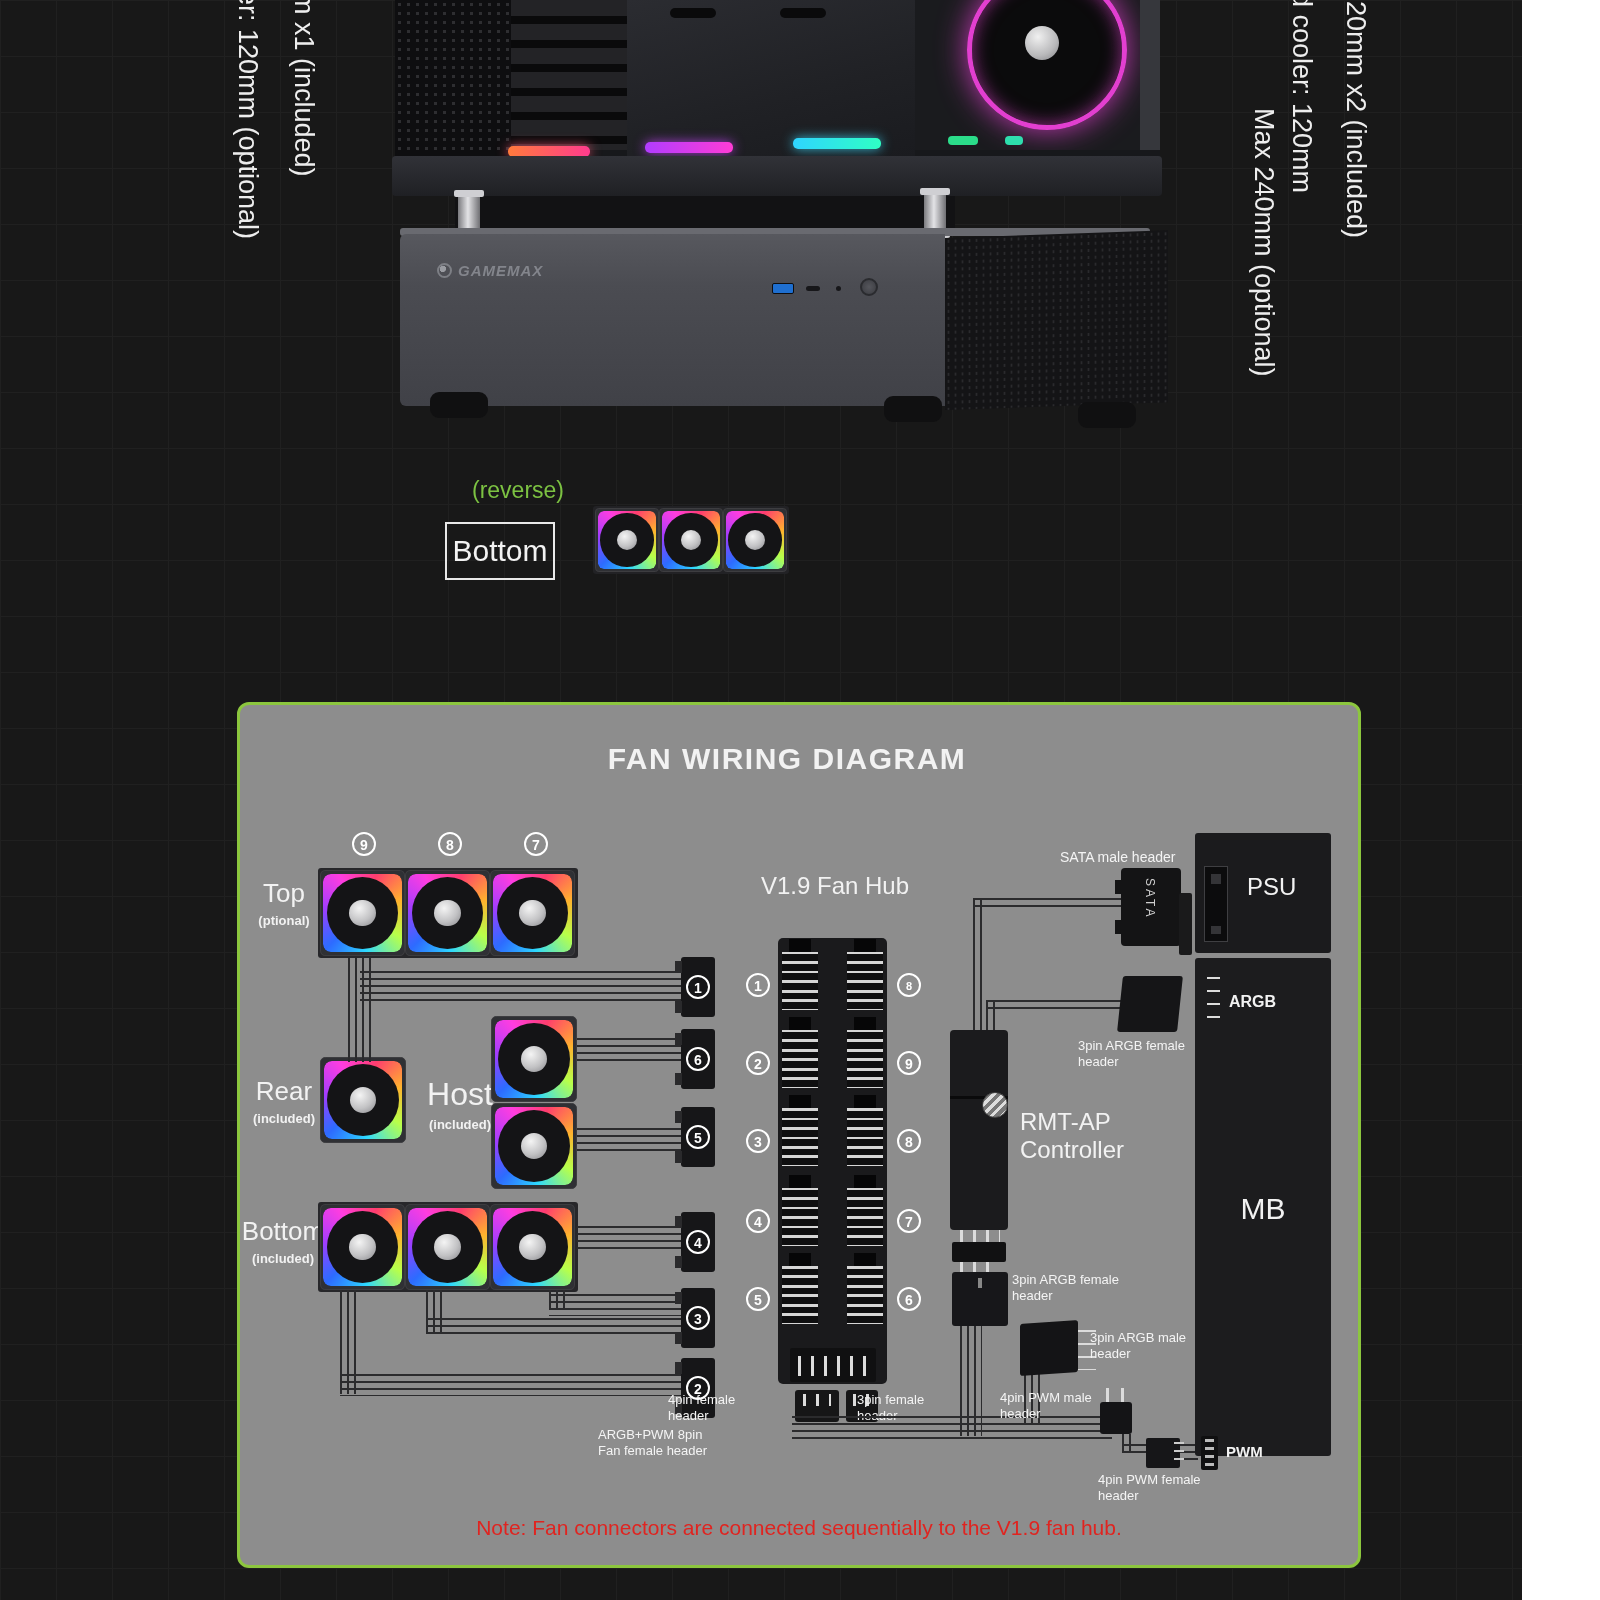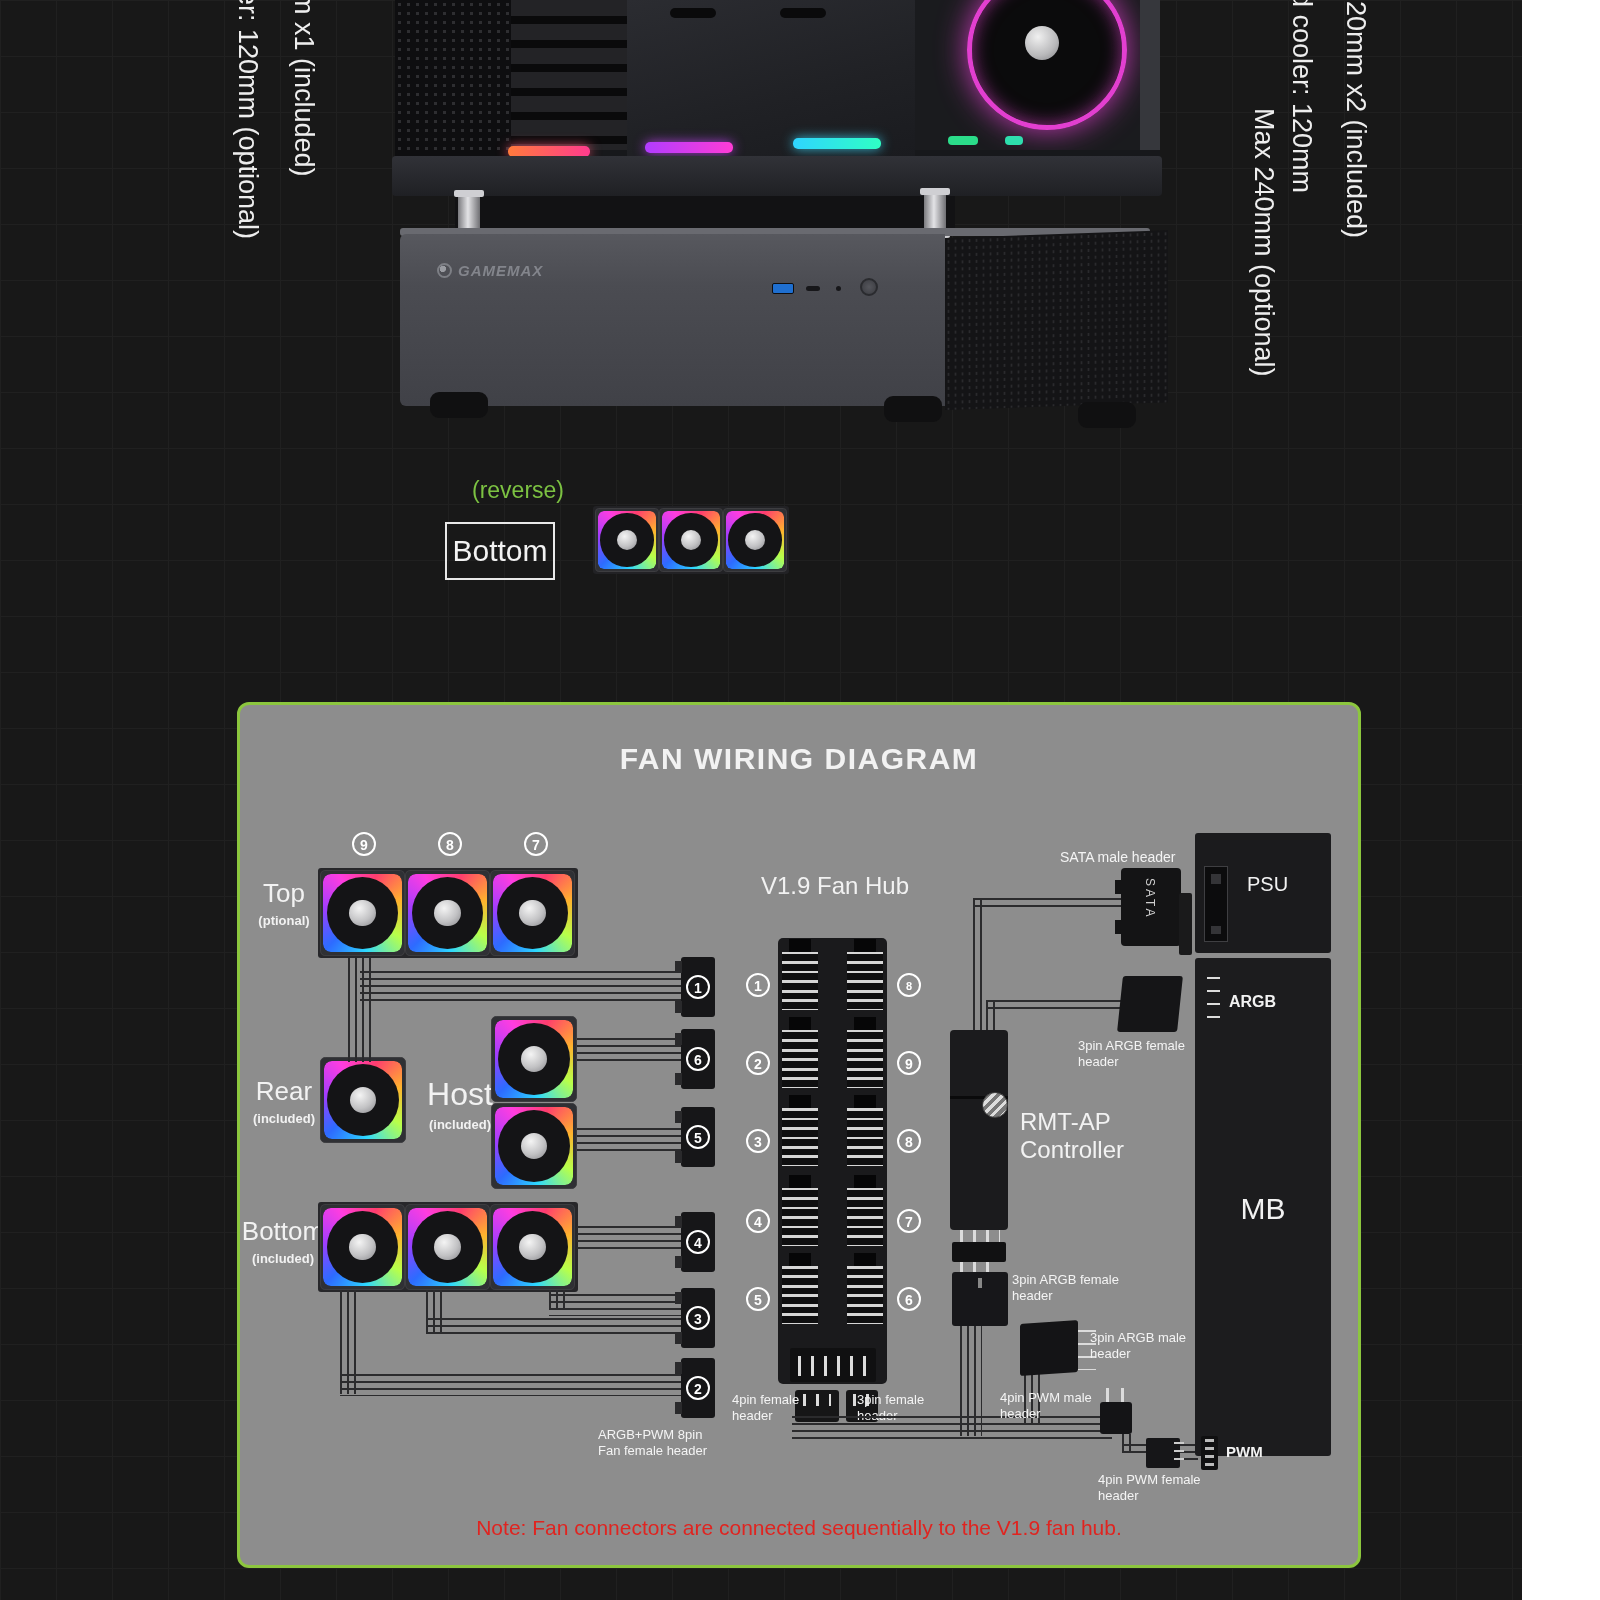--- a/index.html
+++ b/index.html
@@ -108,21 +108,21 @@
       </div>
     <div class="fan" style="left:66px;top:2px;width:64px;height:64px;">
         <div class="hub"></div>
       </div>
     <div class="fan" style="left:130px;top:2px;width:64px;height:64px;">
         <div class="hub"></div>
       </div>
   </div>
 
   <div class="abs" style="left:237px;top:702px;width:1124px;height:866px;background:#8d8d8d;border:3px solid #8cc63e;border-radius:12px;box-sizing:border-box;"></div>
-  <div class="abs ctr" style="left:237px;top:742px;width:1124px;font-size:30px;font-weight:600;letter-spacing:1.5px;">FAN WIRING DIAGRAM</div>
+  <div class="abs ctr" style="left:225px;top:742px;width:1124px;font-size:30px;font-weight:600;letter-spacing:1.5px;">FAN WIRING DIAGRAM</div>
 
   <div class="num" style="left:352px;top:832px;">9</div>
   <div class="num" style="left:438px;top:832px;">8</div>
   <div class="num" style="left:524px;top:832px;">7</div>
   <div class="abs ctr" style="left:234px;top:878px;width:100px;">
     <div style="font-size:26px;">Top</div>
     <div style="font-size:13px;font-weight:700;margin-top:4px;">(ptional)</div>
   </div>
   <div class="abs" style="left:318px;top:868px;width:260px;height:90px;background:#27272a;border-radius:3px;">
     <div class="fan" style="left:2px;top:2px;width:85px;height:86px;">
@@ -222,21 +222,21 @@
   <div class="num" style="left:897px;top:1129px;">8</div>
   <div class="num" style="left:897px;top:1209px;">7</div>
   <div class="num" style="left:897px;top:1287px;">6</div>
 
   <div class="abs" style="left:795px;top:1390px;width:44px;height:32px;background:#161617;border-radius:3px;">
     <div class="pins-v" style="left:8px;top:4px;width:28px;height:12px;"></div>
   </div>
   <div class="abs" style="left:846px;top:1390px;width:32px;height:32px;background:#161617;border-radius:3px;">
     <div class="pins-v" style="left:7px;top:4px;width:18px;height:12px;"></div>
   </div>
-  <div class="lbl" style="left:732px;top:1392px;width:110px;">4pin female header</div>
+  <div class="lbl" style="left:668px;top:1392px;width:110px;">4pin female header</div>
   <div class="lbl" style="left:857px;top:1392px;width:110px;">3pin female header</div>
   <div class="lbl" style="left:598px;top:1427px;width:130px;">ARGB+PWM 8pin Fan female header</div>
 
   <div class="wb-h" style="left:975px;top:898px;width:148px;height:12px;"></div>
   <div class="wb-v" style="left:973px;top:898px;width:12px;height:134px;"></div>
   <div class="wb-h" style="left:988px;top:1000px;width:134px;height:12px;"></div>
   <div class="wb-v" style="left:986px;top:1000px;width:12px;height:32px;"></div>
   <div class="wb-v" style="left:960px;top:1326px;width:22px;height:110px;"></div>
   <div class="wb-v" style="left:1024px;top:1374px;width:16px;height:50px;"></div>
   <div class="wb-h" style="left:792px;top:1416px;width:320px;height:26px;"></div>
@@ -249,21 +249,21 @@
     <div style="position:absolute;left:-6px;top:12px;width:8px;height:14px;background:#141415;"></div>
     <div style="position:absolute;left:-6px;top:52px;width:8px;height:14px;background:#141415;"></div>
     <span class="vtext" style="position:absolute;left:22px;top:10px;font-size:12px;letter-spacing:3px;color:#cfcfcf;">SATA</span>
     <div style="position:absolute;left:58px;top:25px;width:13px;height:62px;background:#1a1a1b;border-radius:2px;"></div>
   </div>
   <div class="abs" style="left:1195px;top:833px;width:136px;height:120px;background:#1b1b1d;border-radius:3px;">
     <div style="position:absolute;left:9px;top:33px;width:24px;height:76px;background:#0c0c0d;border:1px solid #3f3f42;box-sizing:border-box;">
       <div style="position:absolute;left:6px;top:7px;width:10px;height:10px;background:#343437;"></div>
       <div style="position:absolute;left:6px;bottom:7px;width:10px;height:8px;background:#343437;"></div>
     </div>
-    <div class="txt" style="position:absolute;left:52px;top:40px;font-size:20px;">PSU</div>
+    <div class="txt" style="position:absolute;left:52px;top:40px;font-size:24px;">PSU</div>
   </div>
 
   <div class="abs" style="left:1195px;top:958px;width:136px;height:498px;background:#1c1c1e;border-radius:3px;"></div>
   <div class="pins-h" style="left:1207px;top:977px;width:13px;height:52px;"></div>
   <div class="txt" style="position:absolute;left:1229px;top:993px;font-size:16px;font-weight:700;">ARGB</div>
   <div class="txt" style="position:absolute;left:1195px;top:1192px;width:136px;text-align:center;font-size:30px;">MB</div>
   <div class="abs" style="left:1201px;top:1436px;width:17px;height:34px;background:#101011;border-radius:2px;">
     <div class="pins-h" style="left:4px;top:3px;width:9px;height:28px;background:repeating-linear-gradient(to bottom,#bbb 0 3px,rgba(0,0,0,0) 3px 8px);"></div>
   </div>
   <div class="txt" style="position:absolute;left:1226px;top:1443px;font-size:15px;font-weight:700;">PWM</div>

